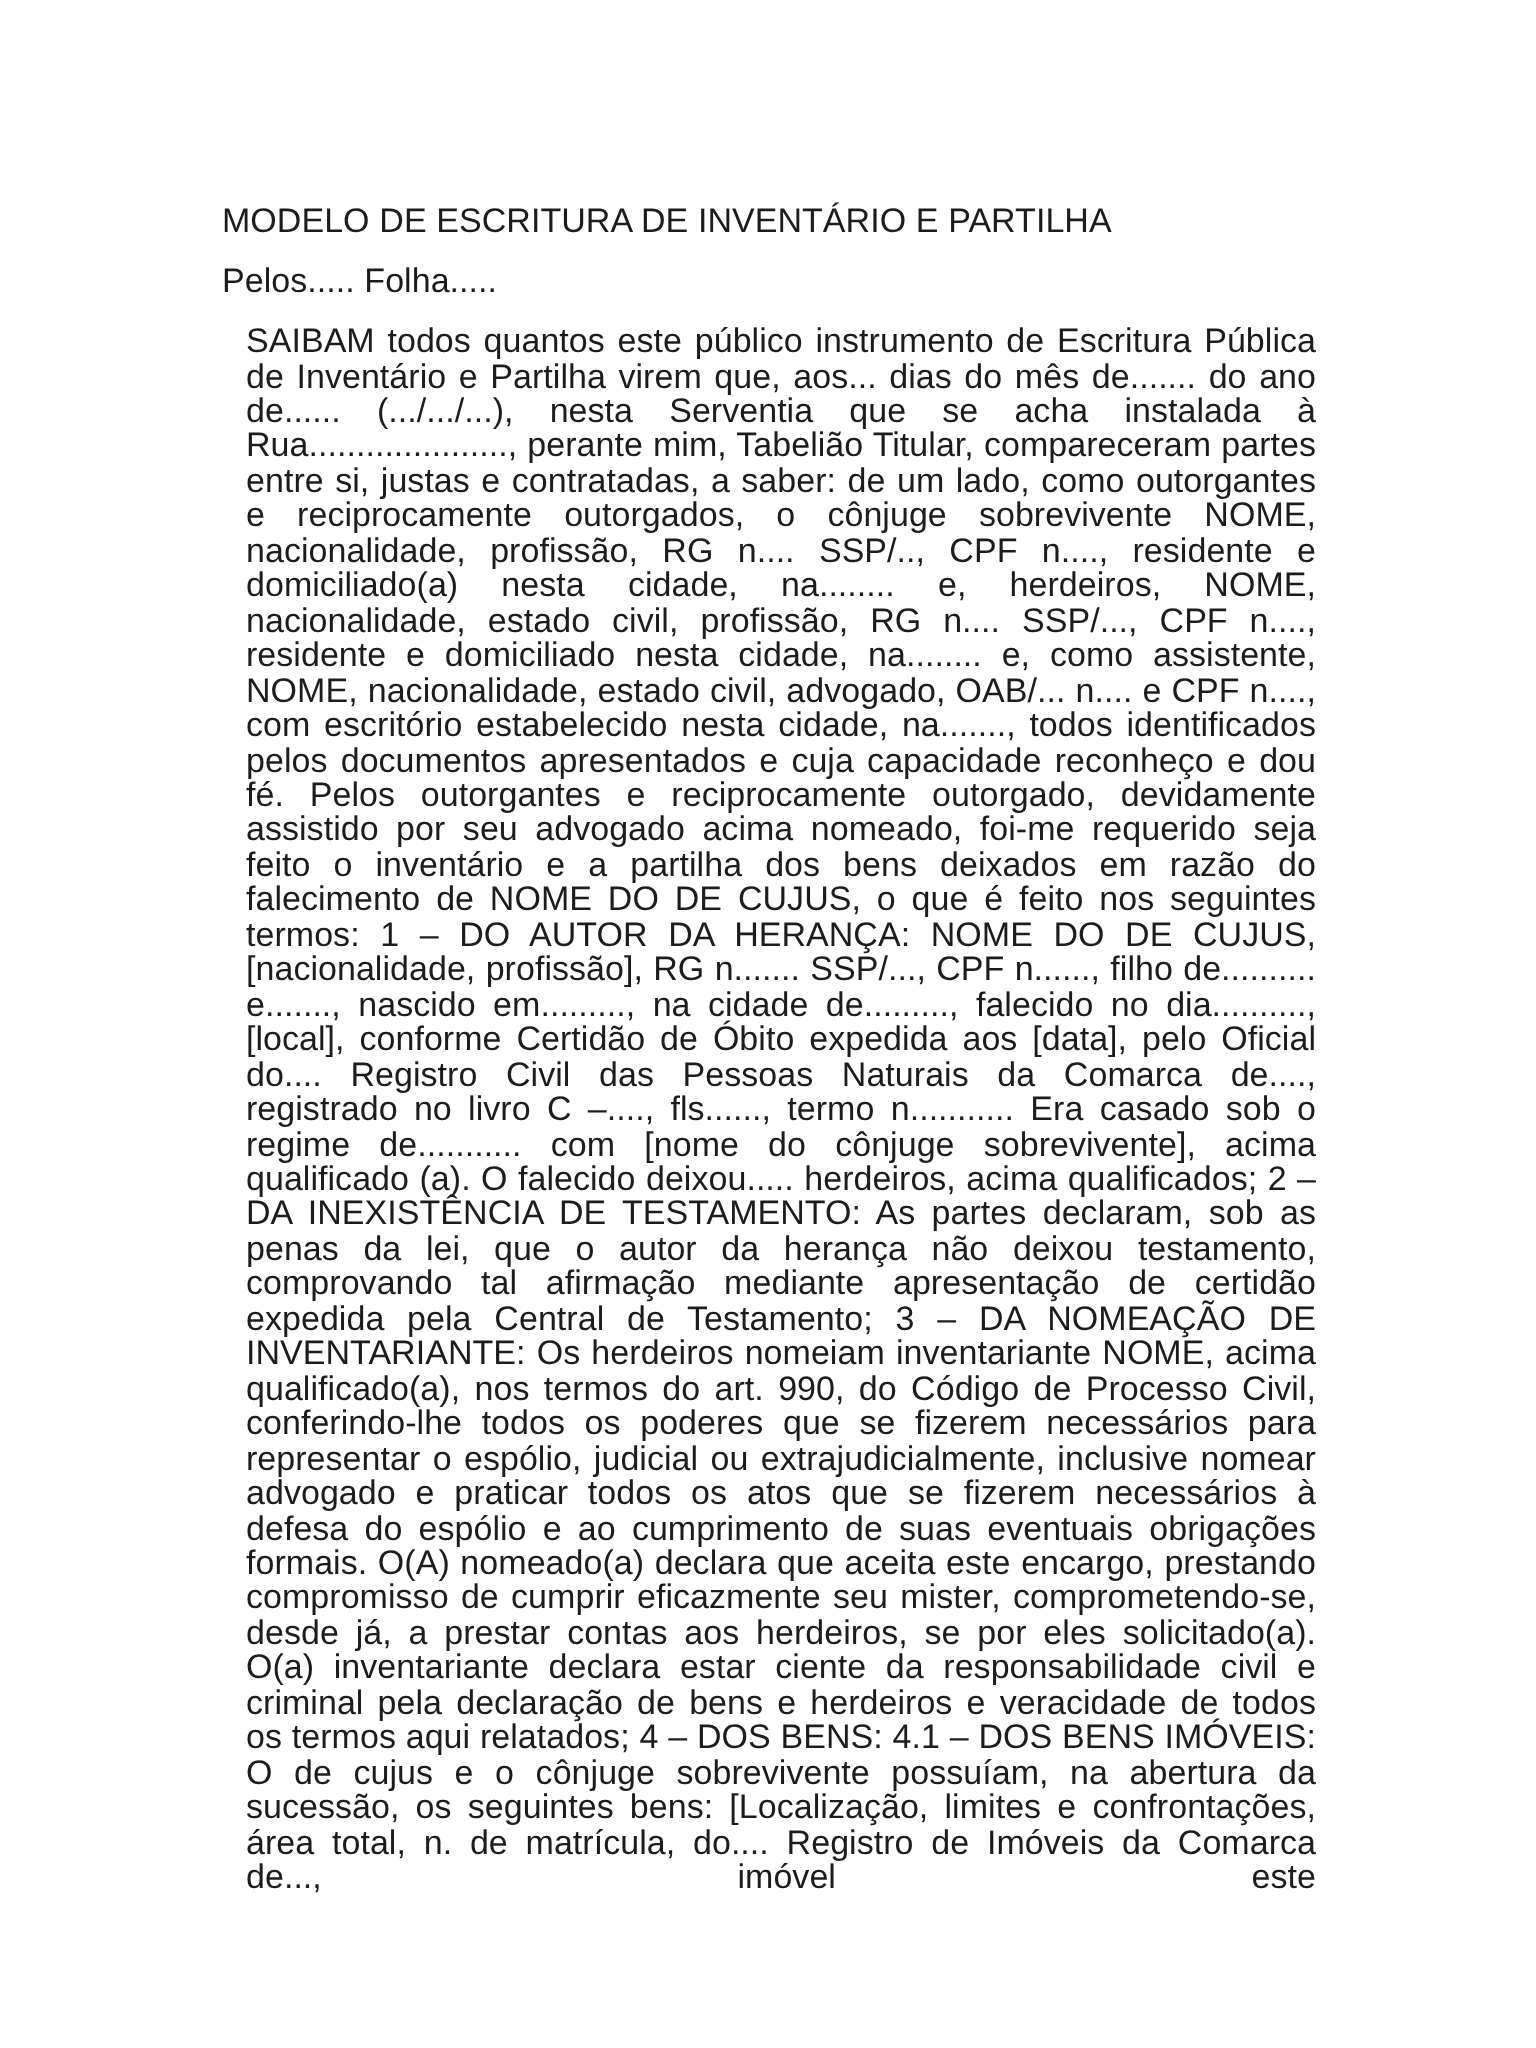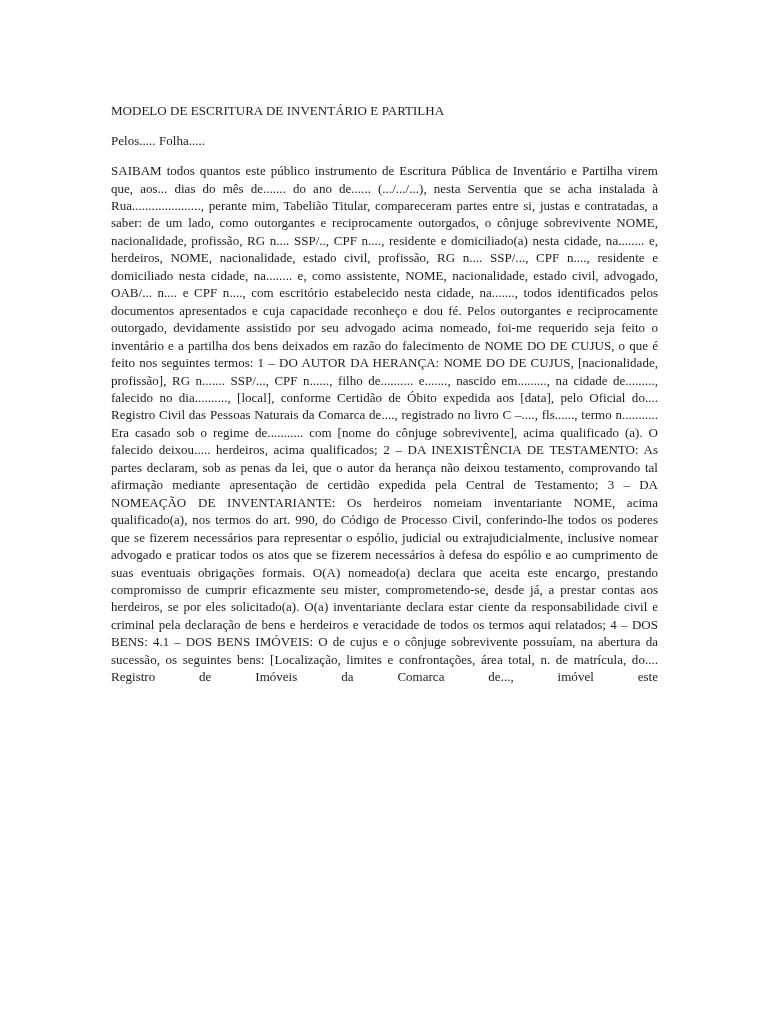--- a/index.html
+++ b/index.html
@@ -19,22 +19,22 @@
   }
 
   .doc-body {
     position: absolute;
     left: 111px;
     top: 102px;
     width: 547px;
   }
 
   .para {
-    font-family: Liberation Serif, serif;
-    font-size: 13px;
+    font-family: Liberation Sans, sans-serif;
+    font-size: 17px;
     line-height: 17.45px;
     color: #1c1c1c;
     text-align: justify;
     text-justify: inter-word;
     margin: 0 0 12.6px 0;
     -webkit-font-smoothing: antialiased;
     letter-spacing: 0.02px;
     word-spacing: 0.1px;
     hyphens: none;
   }
@@ -46,20 +46,21 @@
   
   .para-title,
   .para-short {
     text-align: left;
   }
 
   
   .para-justify-all {
     text-align: justify;
     text-align-last: justify;
+    margin-left: 12px;
   }
 
   .para-justify {
     text-align: justify;
     text-align-last: left;
   }
 </style>
 </head>
 <body>
 

